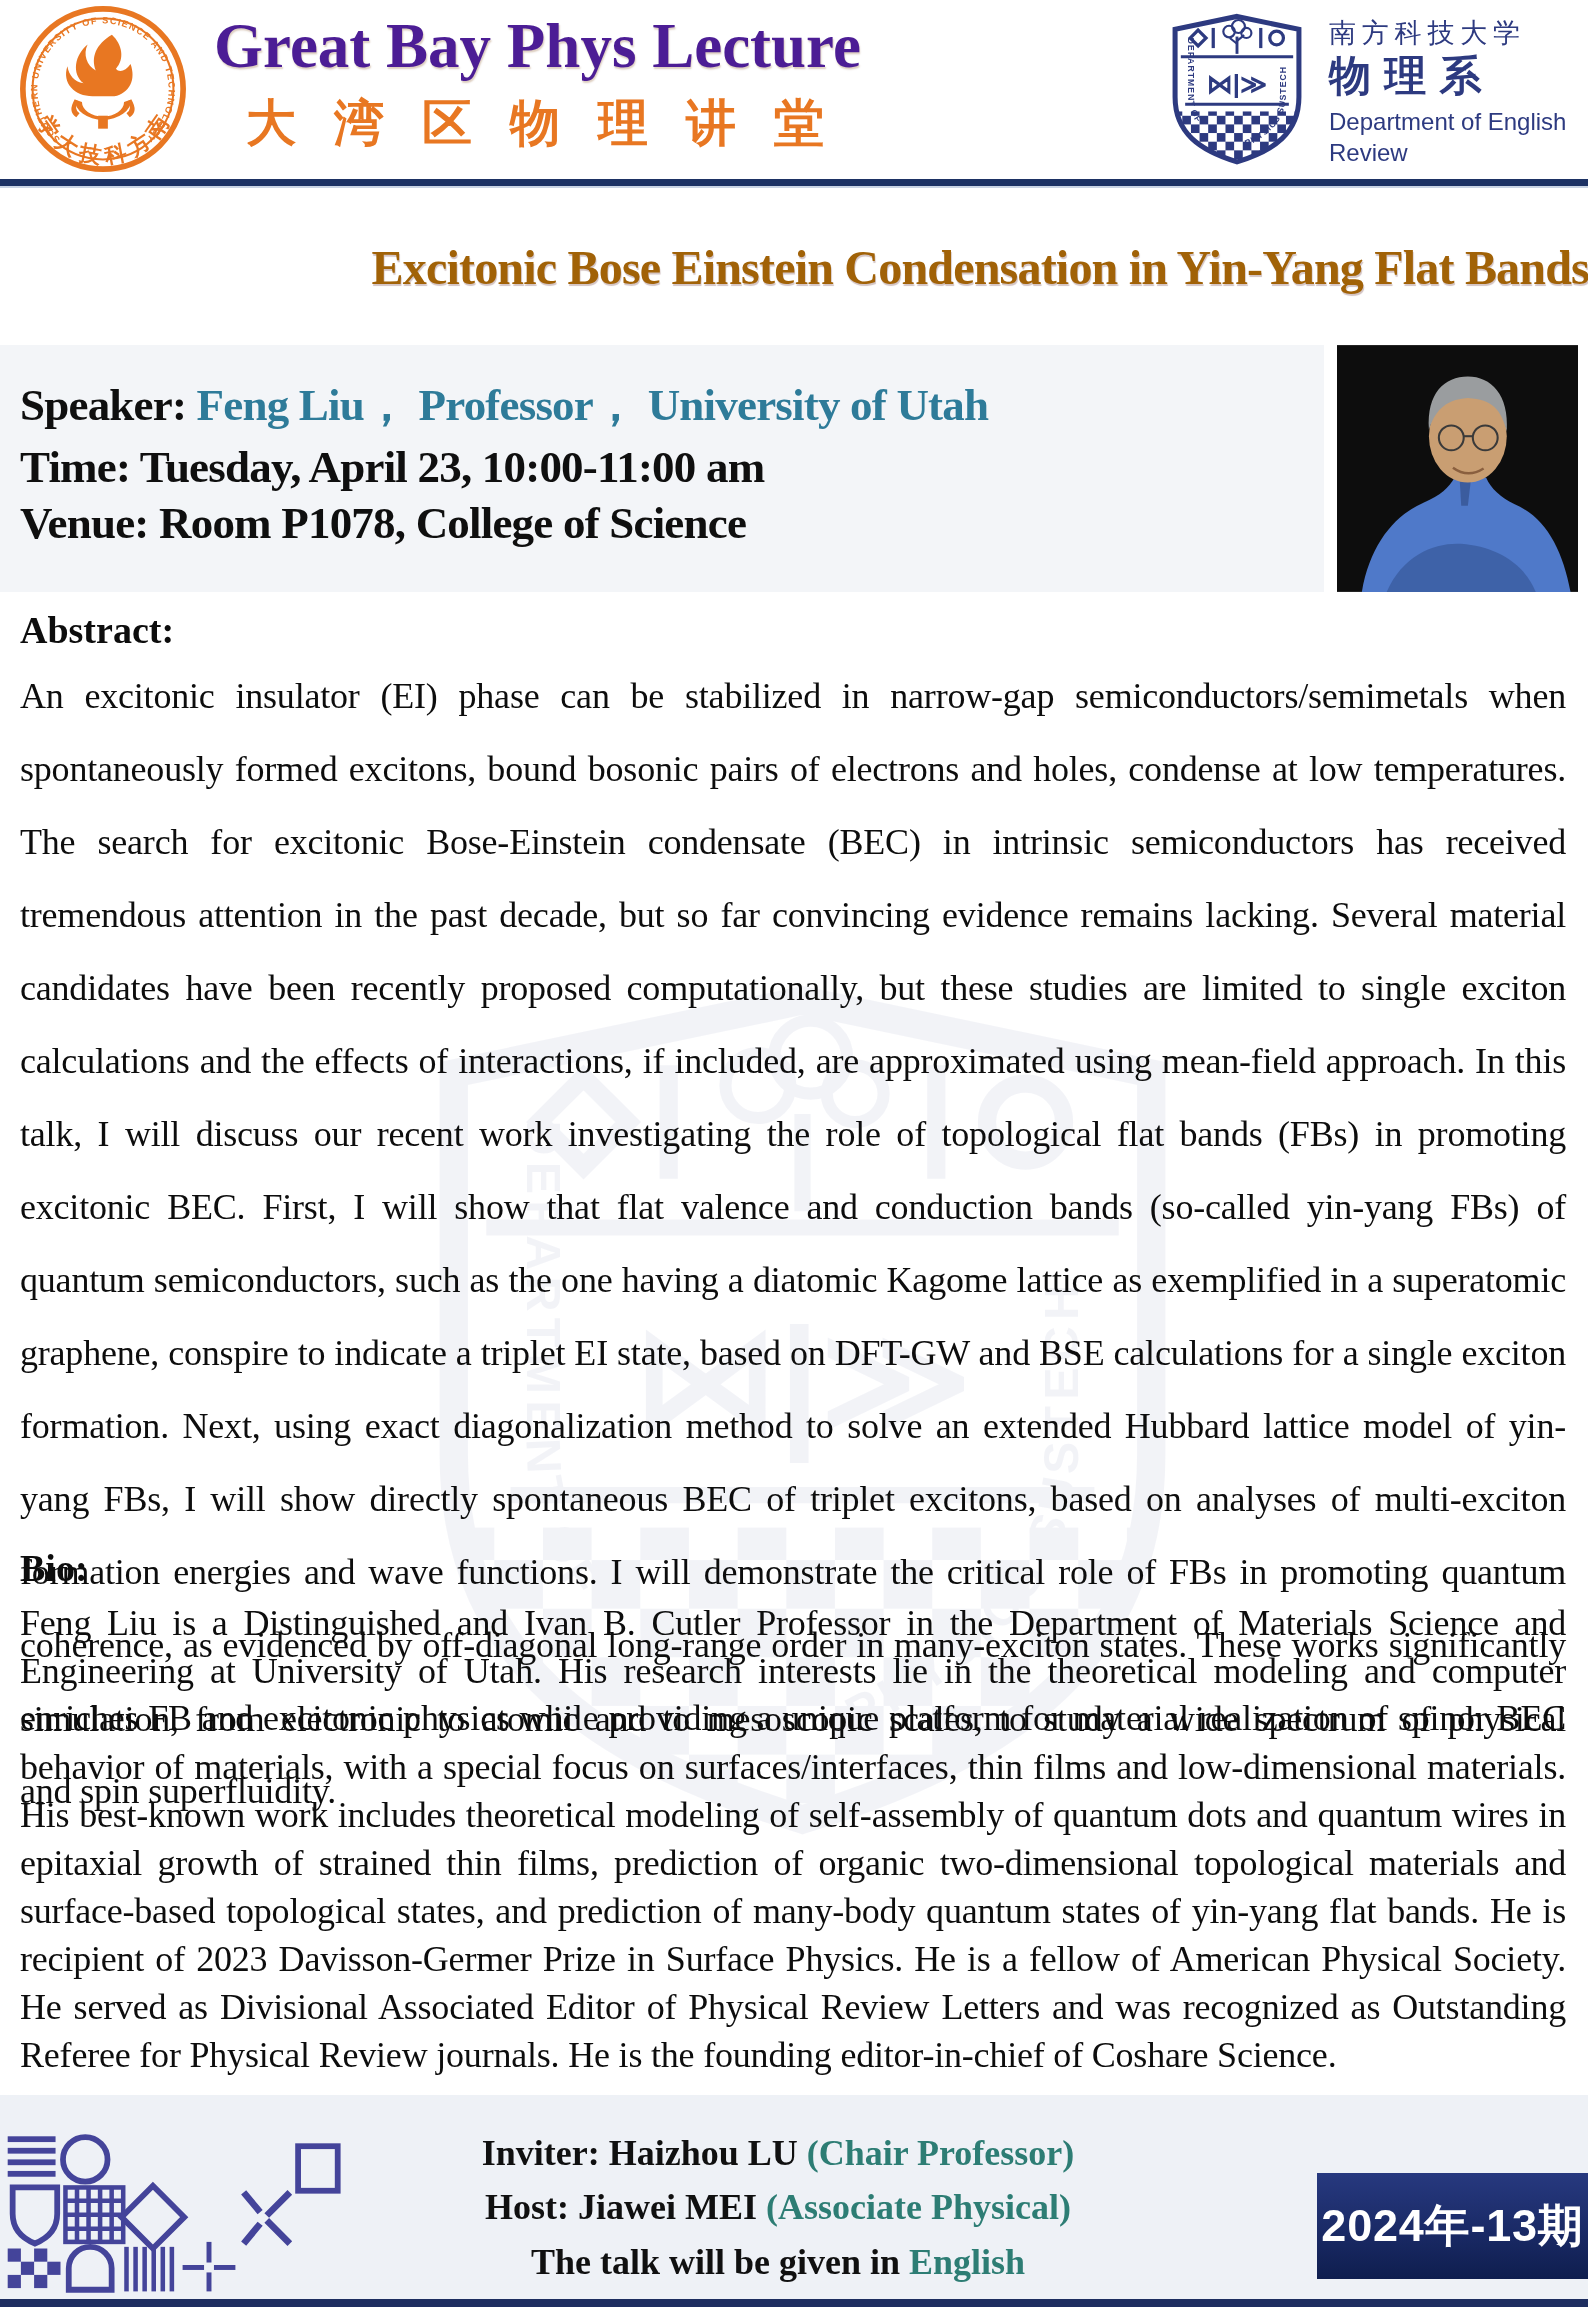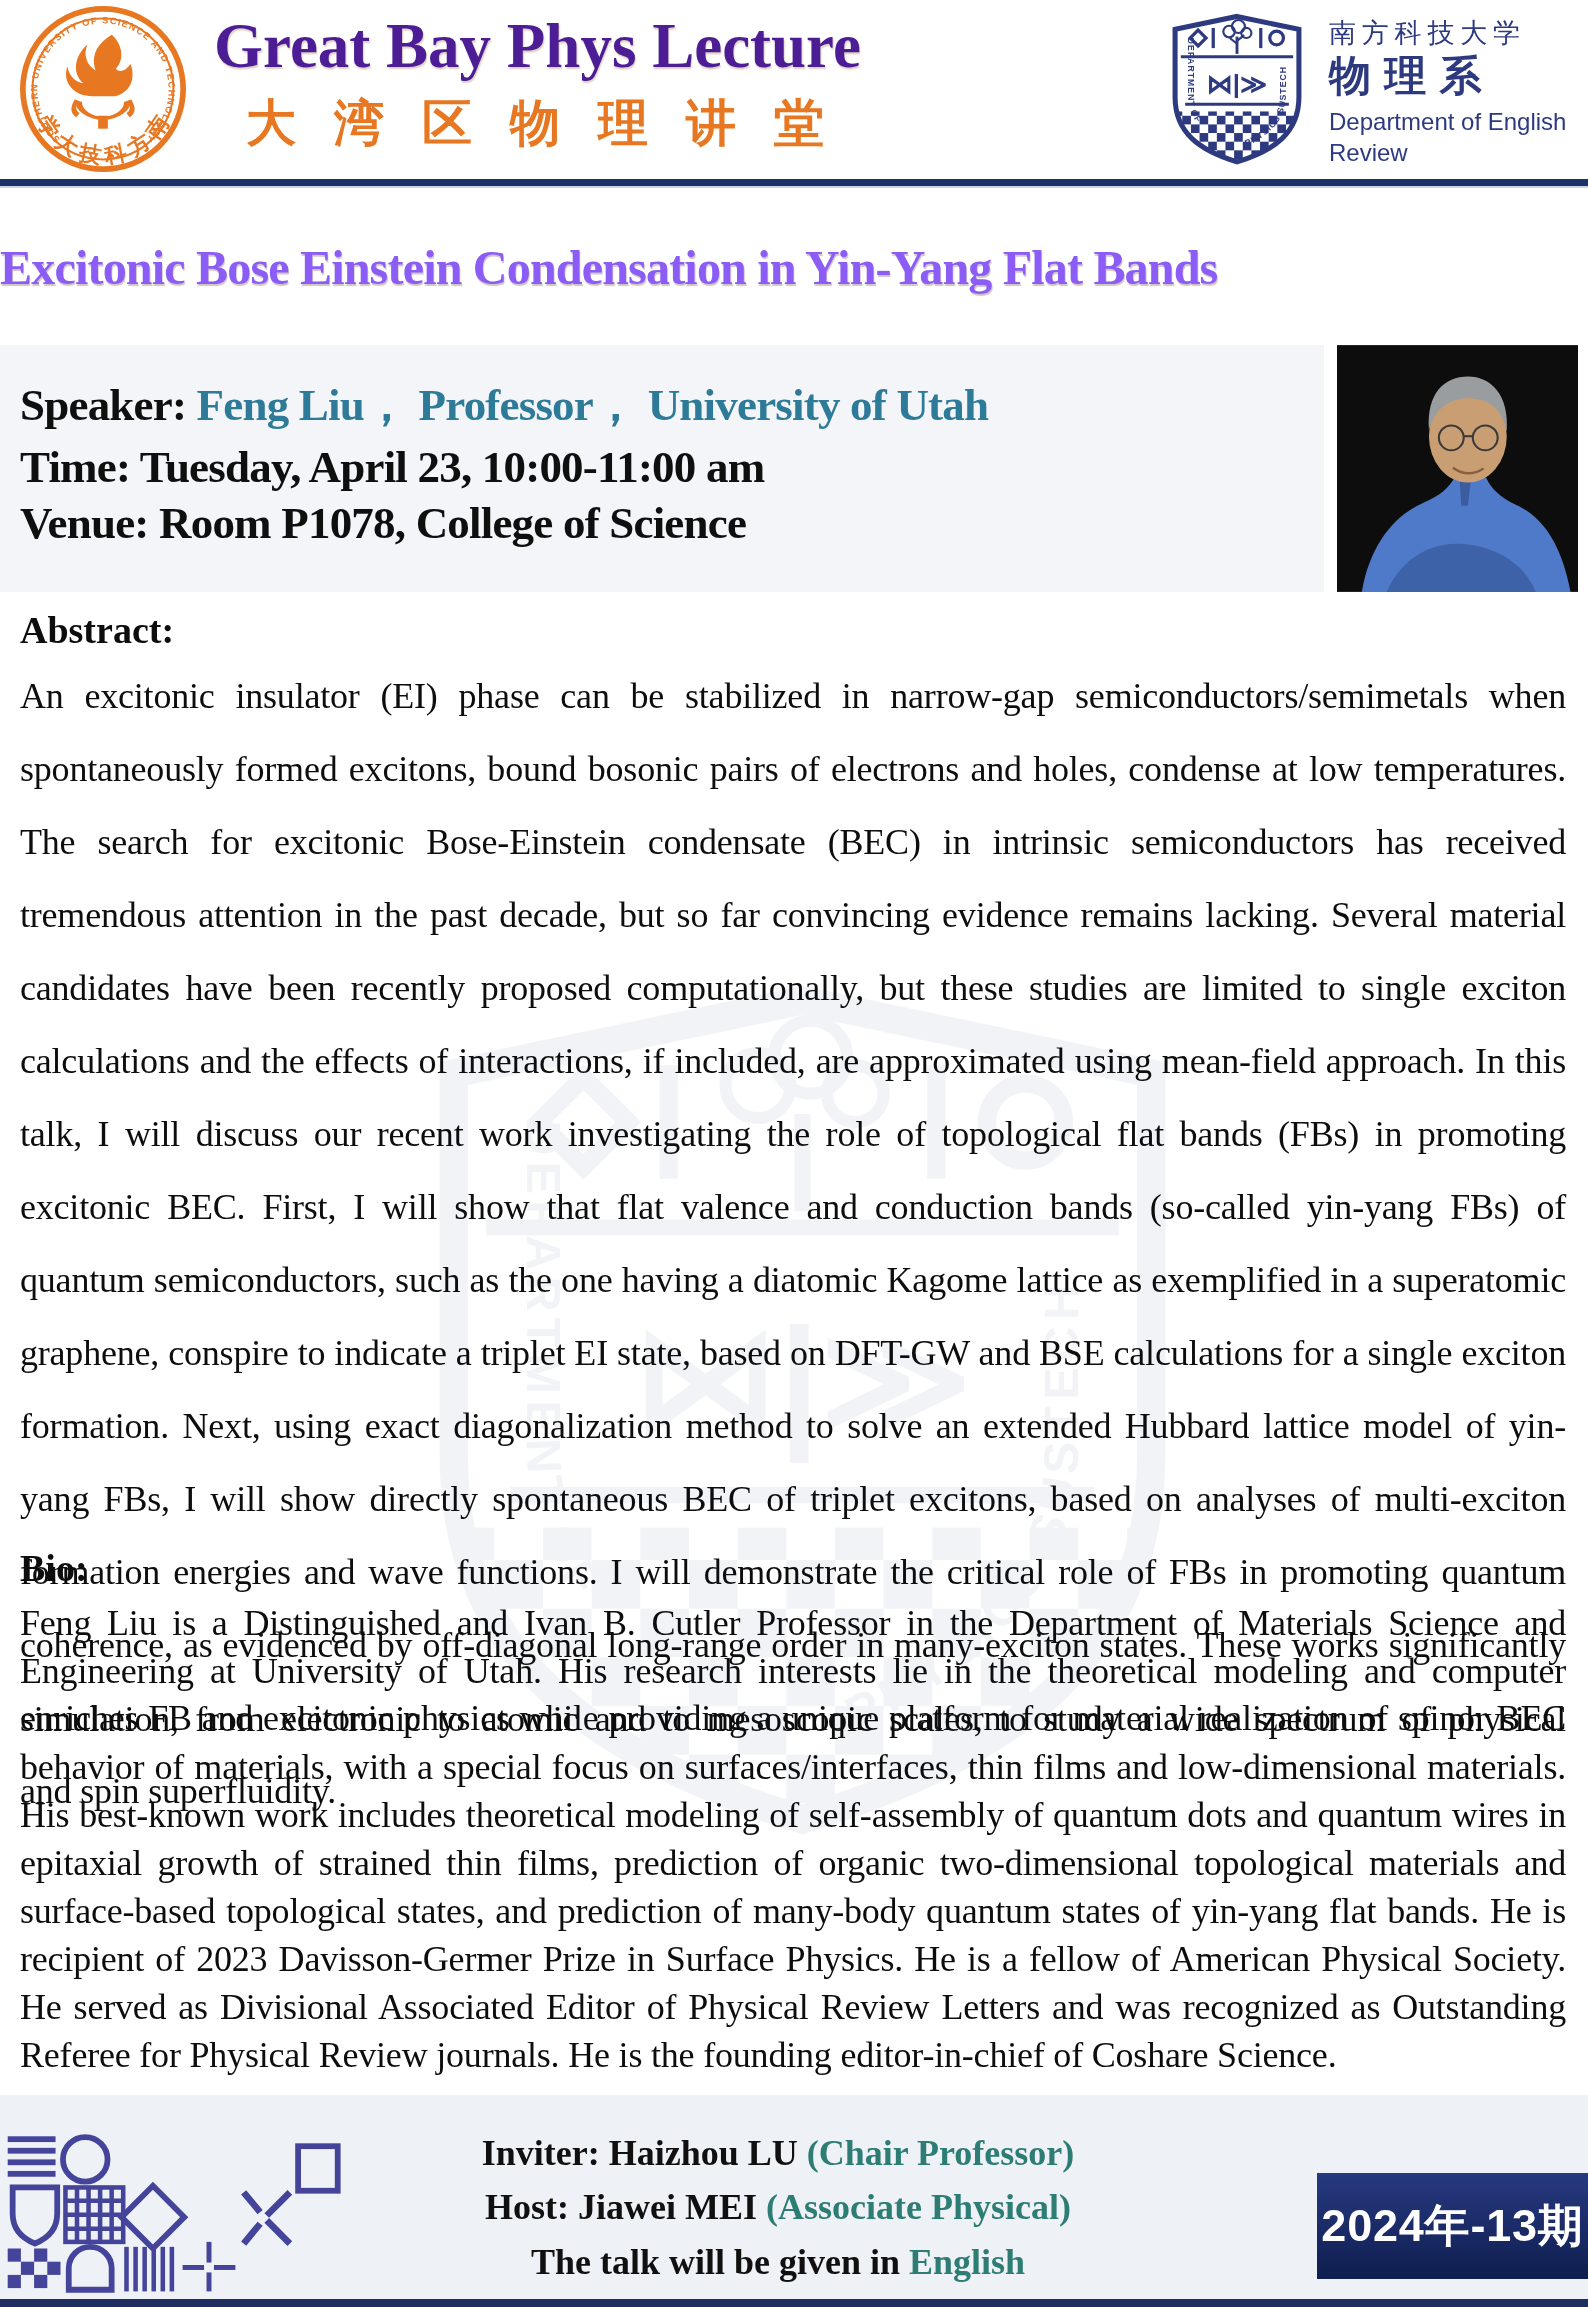--- a/index.html
+++ b/index.html
@@ -18,22 +18,22 @@
   .dept-logo{position:absolute;left:1165px;top:11.6px;}
   .dept-text{position:absolute;left:1329px;top:15px;color:#2D3A80;
              font-family:"Liberation Sans",sans-serif;}
   .dept-zh-univ{font-size:27px;letter-spacing:5.8px;font-weight:500;}
   .dept-zh-name{font-size:42px;font-weight:bold;letter-spacing:13.2px;margin-top:3.3px;line-height:1.05;}
   .dept-en1{font-size:24px;margin-top:10px;}
   .dept-en2{font-size:24px;margin-top:2.5px;}
   .header-rule{position:absolute;top:179px;left:0;width:1589px;height:6.6px;
                background:#1D3264;border-bottom:2.5px solid #C9D4E4;}
   
-  .talk-title{position:absolute;top:240px;left:0;width:1589px;text-align:left;
-              font-size:48px;font-weight:bold;color:#8b5cf6;letter-spacing:-0.8px;
+  .talk-title{position:absolute;top:240px;left:0;width:1589px;text-align:right;
+              font-size:48px;font-weight:bold;color:#a16207;letter-spacing:-0.8px;
               text-shadow:0.8px 1.7px 0.8px rgba(80,20,20,.25);}
   
   .info-panel{position:absolute;top:345px;left:0;width:1324px;height:247px;background:#F3F5F8;}
   .info-line{position:absolute;left:20px;font-size:45px;font-weight:bold;color:#0f0f0f;
              letter-spacing:-0.8px;white-space:nowrap;}
   .info-speaker{top:30px;}
   .info-time{top:96px;}
   .info-venue{top:152px;}
   .teal-strong{color:#2E7B99;}
   .photo{position:absolute;left:1337px;top:0px;width:241px;height:247px;}

